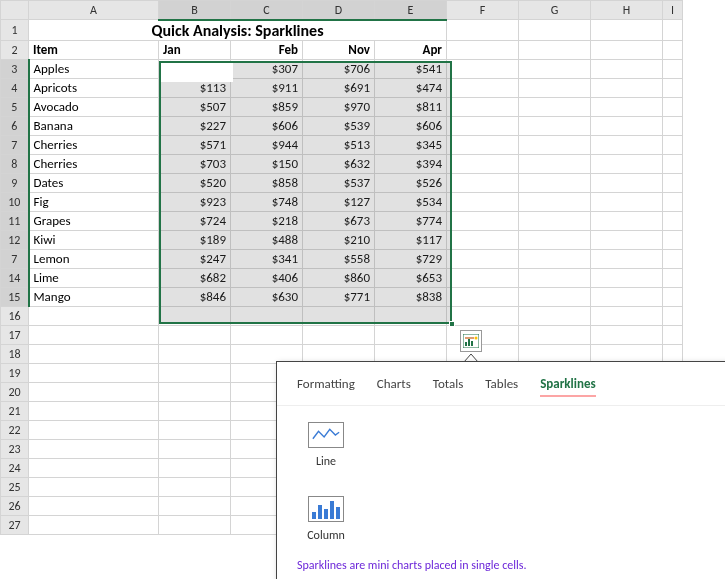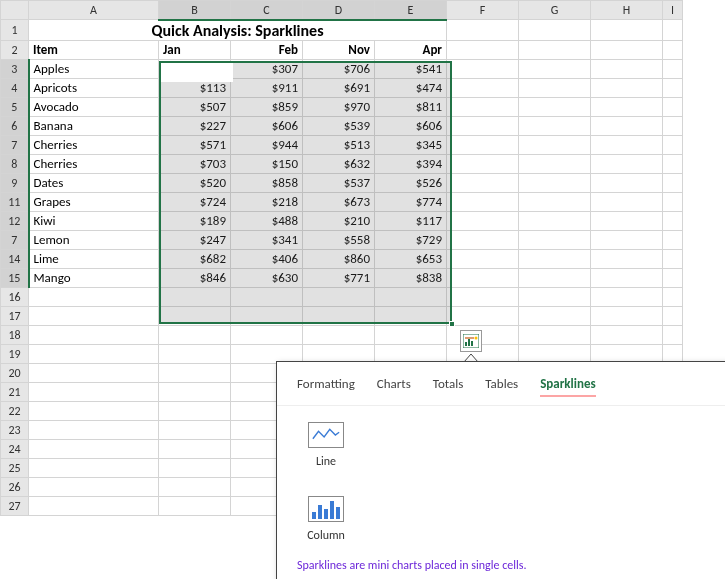--- a/index.html
+++ b/index.html
@@ -267,20 +267,32 @@
         <td></td>
         <td></td>
       </tr>
   <tr>
         <th class="rowh sel">9</th>
         <td class="txt">Dates</td>
         <td class="num">$520</td>
         <td class="num">$858</td>
         <td class="num">$537</td>
         <td class="num">$526</td>
+        <td></td>
+        <td></td>
+        <td></td>
+        <td></td>
+      </tr>
+  <tr>
+        <th class="rowh sel">10</th>
+        <td class="txt">Fig</td>
+        <td class="num">$923</td>
+        <td class="num">$748</td>
+        <td class="num">$127</td>
+        <td class="num">$534</td>
         <td></td>
         <td></td>
         <td></td>
         <td></td>
       </tr>
   <tr>
         <th class="rowh sel">11</th>
         <td class="txt">Grapes</td>
         <td class="num">$724</td>
         <td class="num">$218</td>

